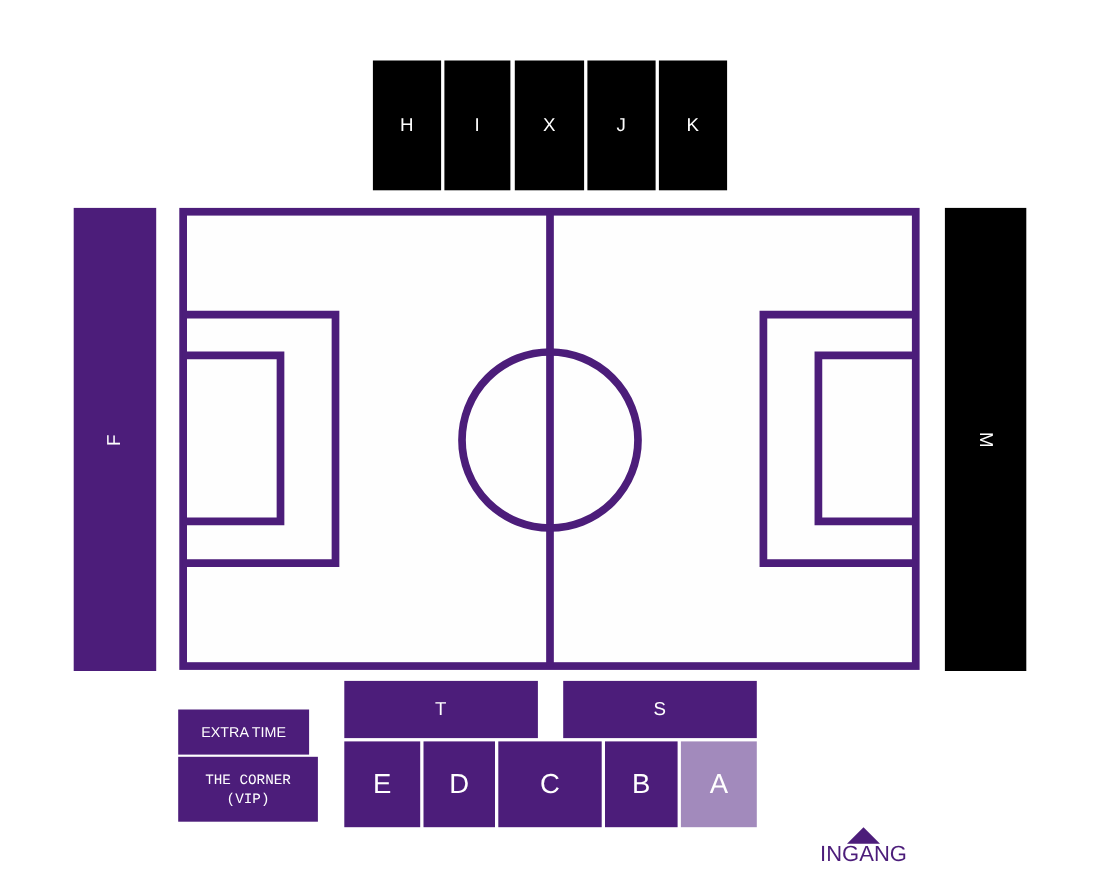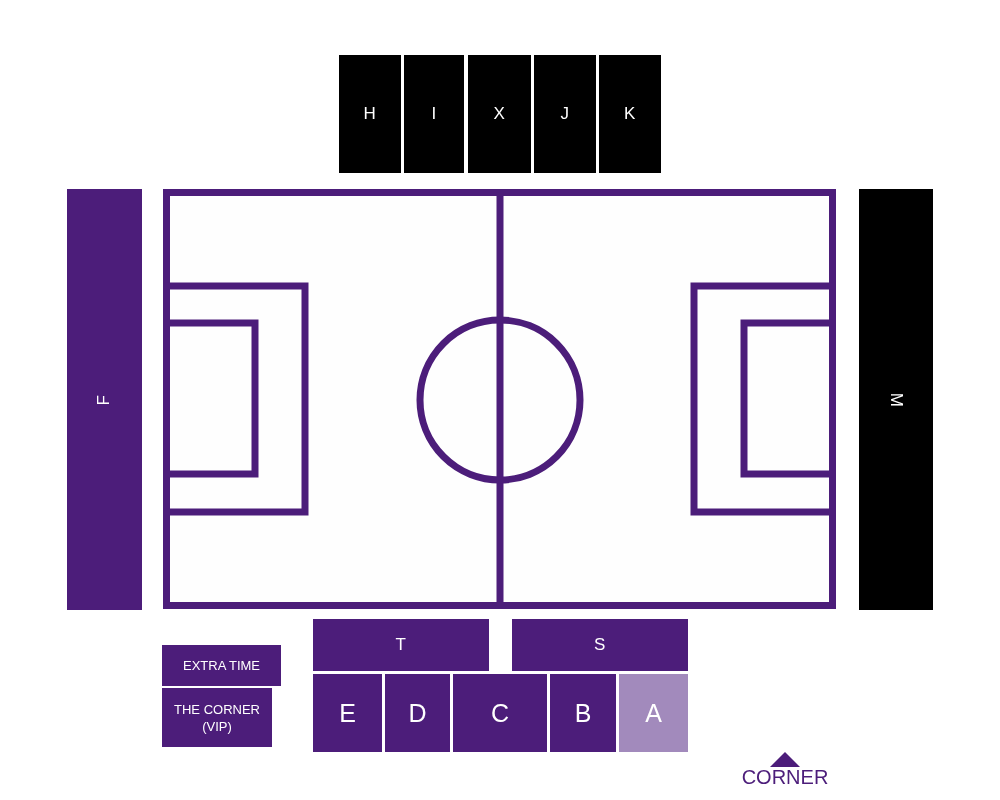--- a/index.html
+++ b/index.html
@@ -74,19 +74,19 @@
 <div class="block purple" style="left:550px;top:674px;width:66px;height:78px;">
     <span class="big">B</span>
   </div>
 <div class="block light" style="left:619px;top:674px;width:69px;height:78px;">
     <span class="big">A</span>
   </div>
 
 <div class="block purple" style="left:162px;top:645px;width:119px;height:41px;">
     <span class="small">EXTRA TIME</span>
   </div>
-<div class="block purple" style="left:162px;top:688px;width:110px;height:59px;flex-direction:column;">
+<div class="block purple" style="left:162px;top:688px;width:127px;height:59px;flex-direction:column;font-family:Liberation Mono, monospace;">
   <span class="small">THE CORNER</span>
   <span class="small">(VIP)</span>
 </div>
 
 <div class="ingang-tri"></div>
-<div class="ingang-text">CORNER</div>
+<div class="ingang-text">INGANG</div>
 
 </body></html>

